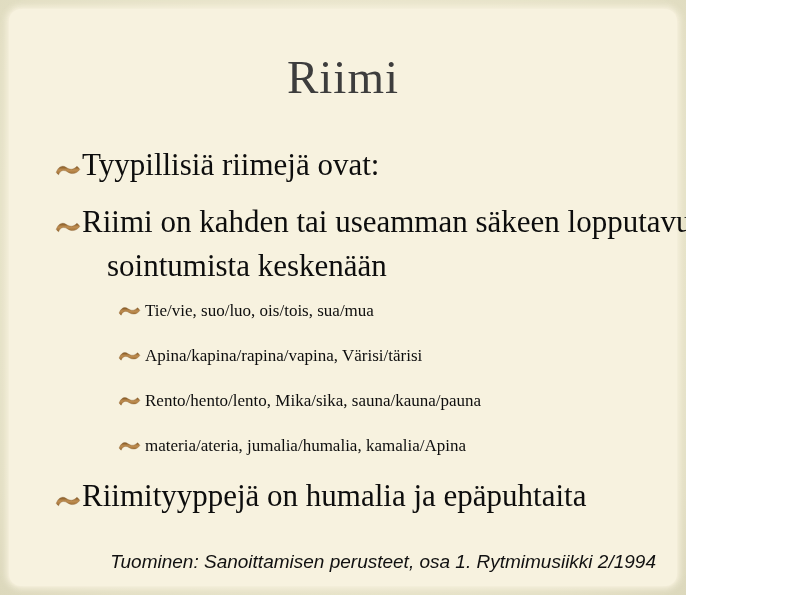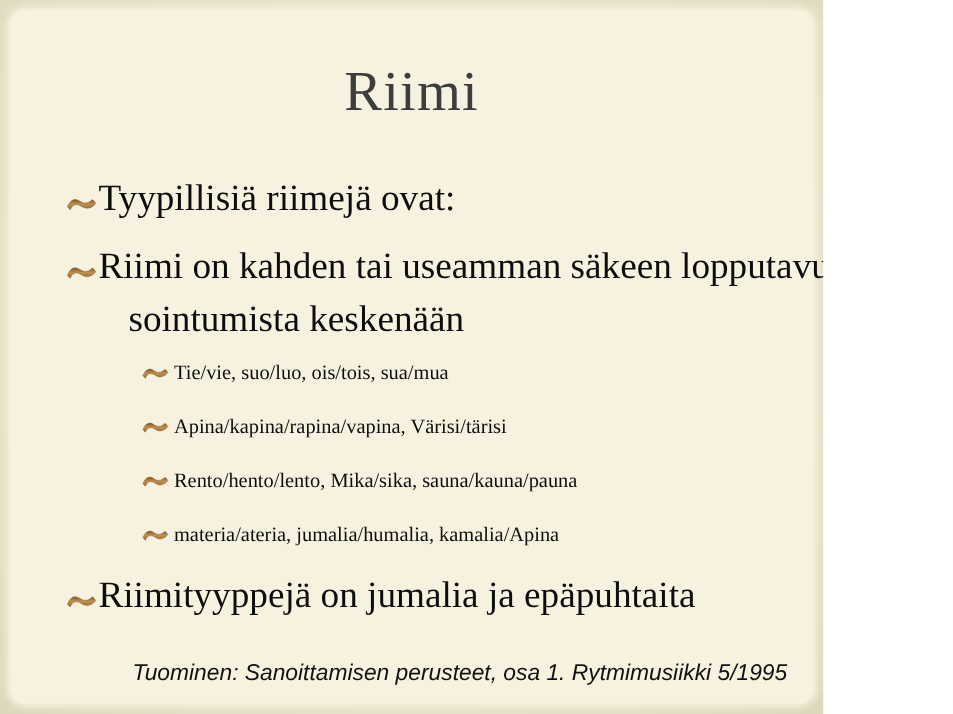--- a/index.html
+++ b/index.html
@@ -119,19 +119,19 @@
               <path d="M1.5 12.5 C4 5.5, 9 3, 14 6.5 C18 9.2, 22.5 9.8, 27 5 C28.5 6, 29.8 7.5, 30.5 9 C26.5 14.5, 20.5 15.5, 15.5 12 C11.5 9.2, 6.5 9.5, 4.5 15.5 C3.2 14.8, 2.2 13.8, 1.5 12.5 Z" fill="url(#tgrad)" stroke="rgba(110,70,25,0.55)" stroke-width="0.6"></path>
             </svg><span>Rento/hento/lento, Mika/sika, sauna/kauna/pauna</span></div>
 
         <div class="l2"><svg class="tilde tilde-l2" viewBox="0 0 32 18">
               <path d="M1.5 12.5 C4 5.5, 9 3, 14 6.5 C18 9.2, 22.5 9.8, 27 5 C28.5 6, 29.8 7.5, 30.5 9 C26.5 14.5, 20.5 15.5, 15.5 12 C11.5 9.2, 6.5 9.5, 4.5 15.5 C3.2 14.8, 2.2 13.8, 1.5 12.5 Z" fill="url(#tgrad)" stroke="rgba(110,70,25,0.55)" stroke-width="0.6"></path>
             </svg><span>materia/ateria, jumalia/humalia, kamalia/Apina</span></div>
       </div>
 
       <div class="l1"><svg class="tilde tilde-l1" viewBox="0 0 32 18">
             <path d="M1.5 12.5 C4 5.5, 9 3, 14 6.5 C18 9.2, 22.5 9.8, 27 5 C28.5 6, 29.8 7.5, 30.5 9 C26.5 14.5, 20.5 15.5, 15.5 12 C11.5 9.2, 6.5 9.5, 4.5 15.5 C3.2 14.8, 2.2 13.8, 1.5 12.5 Z" fill="url(#tgrad)" stroke="rgba(110,70,25,0.55)" stroke-width="0.6"></path>
-          </svg><span>Riimityyppejä on jumalia ja epäpuhtaita</span></div>
+          </svg><span>Riimityyppejä on humalia ja epäpuhtaita</span></div>
 
     </div>
   </div>
 
-  <div class="footer">Tuominen: Sanoittamisen perusteet, osa 1. Rytmimusiikki 5/1995</div>
+  <div class="footer">Tuominen: Sanoittamisen perusteet, osa 1. Rytmimusiikki 2/1994</div>
 </div>
 
 </body></html>

